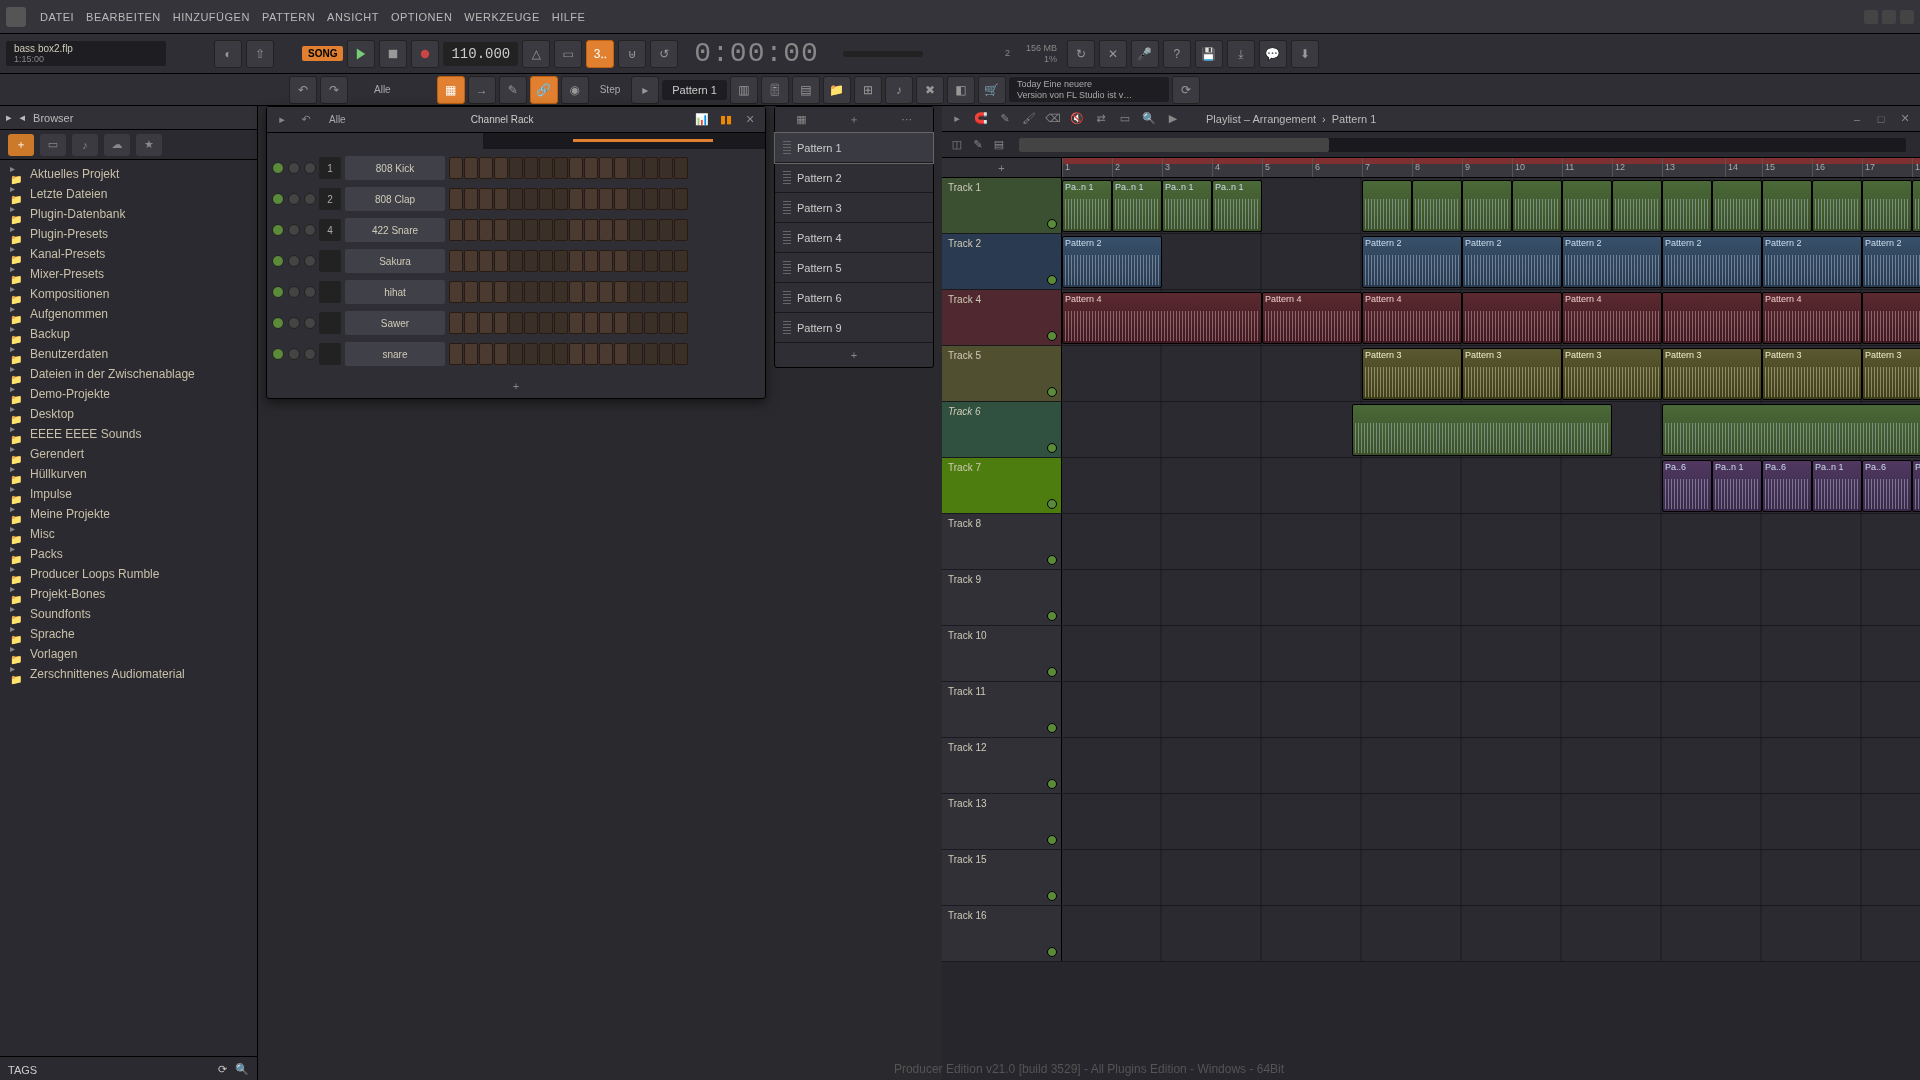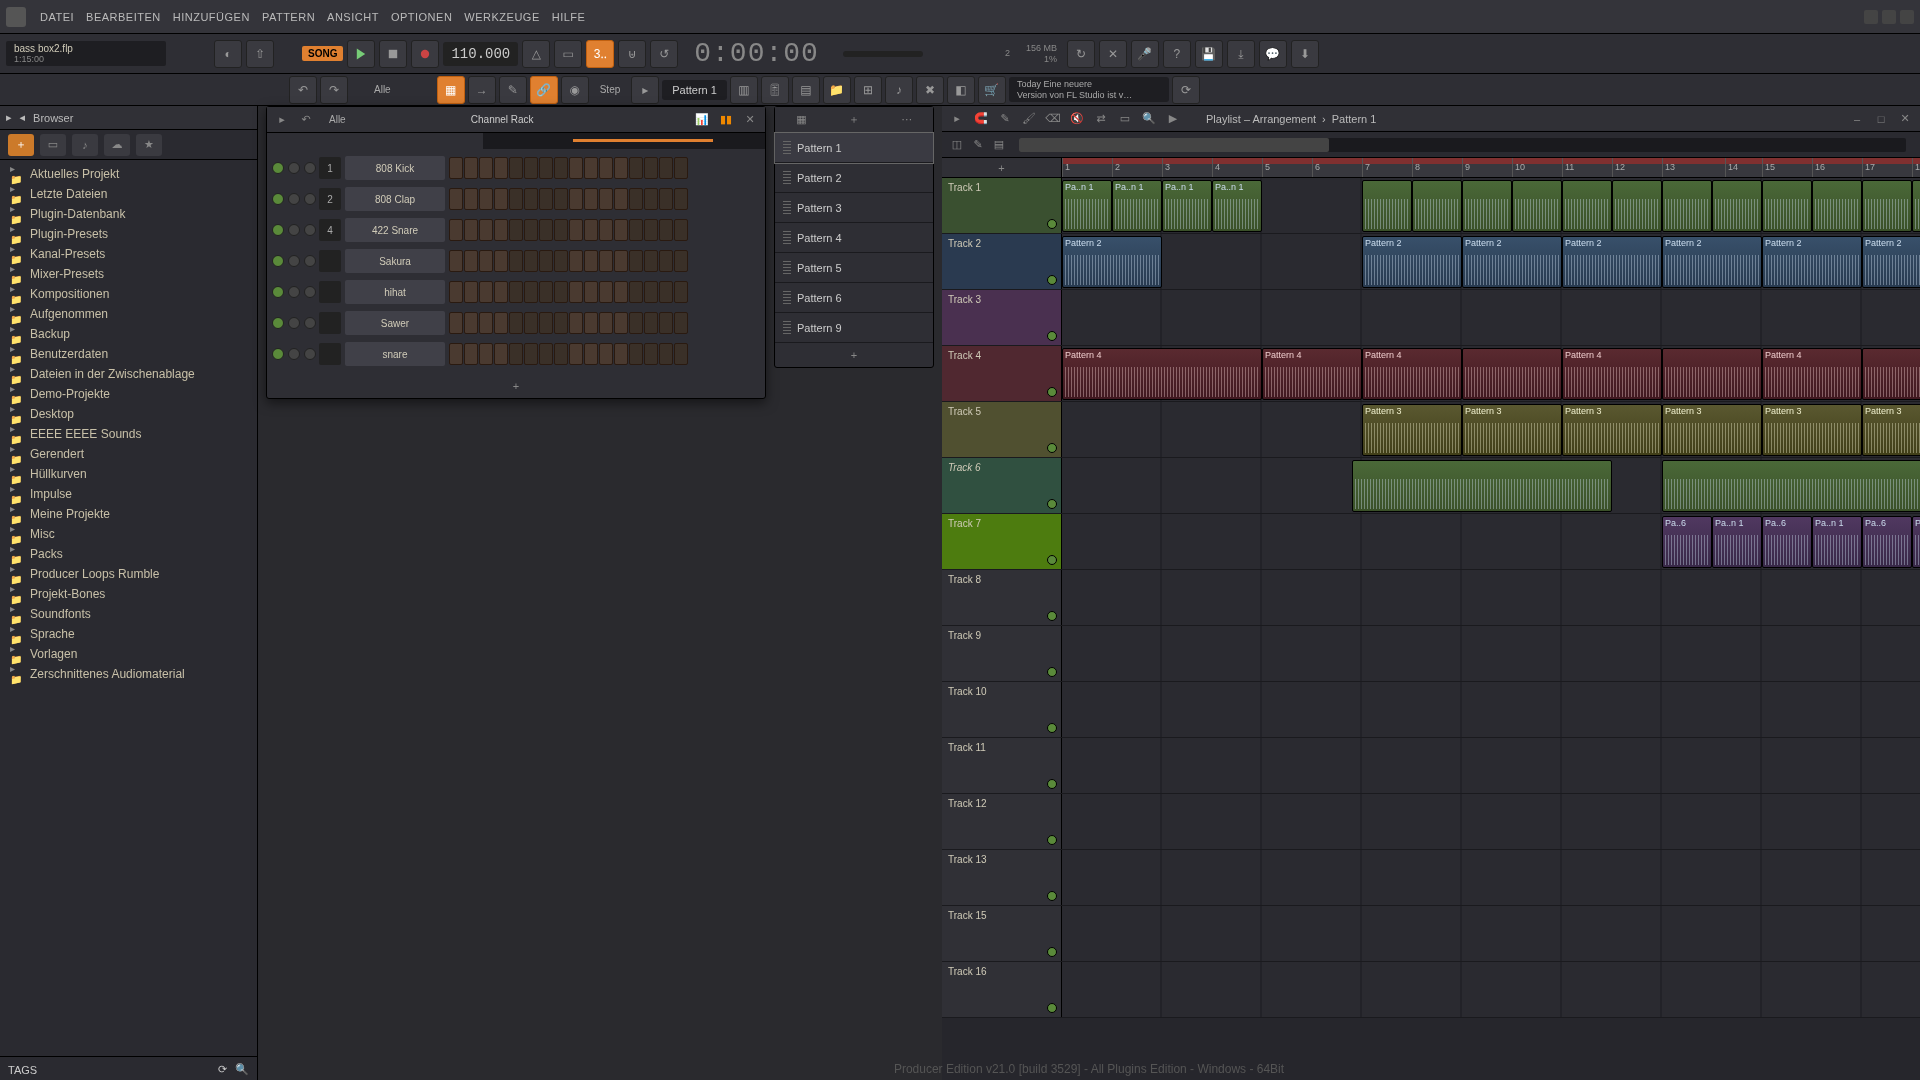--- a/index.html
+++ b/index.html
@@ -648,27 +648,20 @@
               <div class="clip b" style="left: 0px; width: 100px;"><span>Pattern 2</span><div class="wav"></div></div>
               <div class="clip b" style="left: 300px; width: 100px;"><span>Pattern 2</span><div class="wav"></div></div>
               <div class="clip b" style="left: 400px; width: 100px;"><span>Pattern 2</span><div class="wav"></div></div>
               <div class="clip b" style="left: 500px; width: 100px;"><span>Pattern 2</span><div class="wav"></div></div>
               <div class="clip b" style="left: 600px; width: 100px;"><span>Pattern 2</span><div class="wav"></div></div>
               <div class="clip b" style="left: 700px; width: 100px;"><span>Pattern 2</span><div class="wav"></div></div>
               <div class="clip b" style="left: 800px; width: 100px;"><span>Pattern 2</span><div class="wav"></div></div>
             </div>
           </div>
           <div class="trkrow">
-            <div class="trkhdr c3">
-              <span>Track 3</span>
-              <div class="mute"></div>
-            </div>
-            <div class="trklane"></div>
-          </div>
-          <div class="trkrow">
             <div class="trkhdr c4">
               <span>Track 4</span>
               <div class="mute"></div>
             </div>
             <div class="trklane">
               <div class="clip r" style="left: 0px; width: 200px;"><span>Pattern 4</span><div class="wav"></div></div>
               <div class="clip r" style="left: 200px; width: 100px;"><span>Pattern 4</span><div class="wav"></div></div>
               <div class="clip r" style="left: 300px; width: 100px;"><span>Pattern 4</span><div class="wav"></div></div>
               <div class="clip r" style="left: 400px; width: 100px;"><span></span><div class="wav"></div></div>
               <div class="clip r" style="left: 500px; width: 100px;"><span>Pattern 4</span><div class="wav"></div></div>

